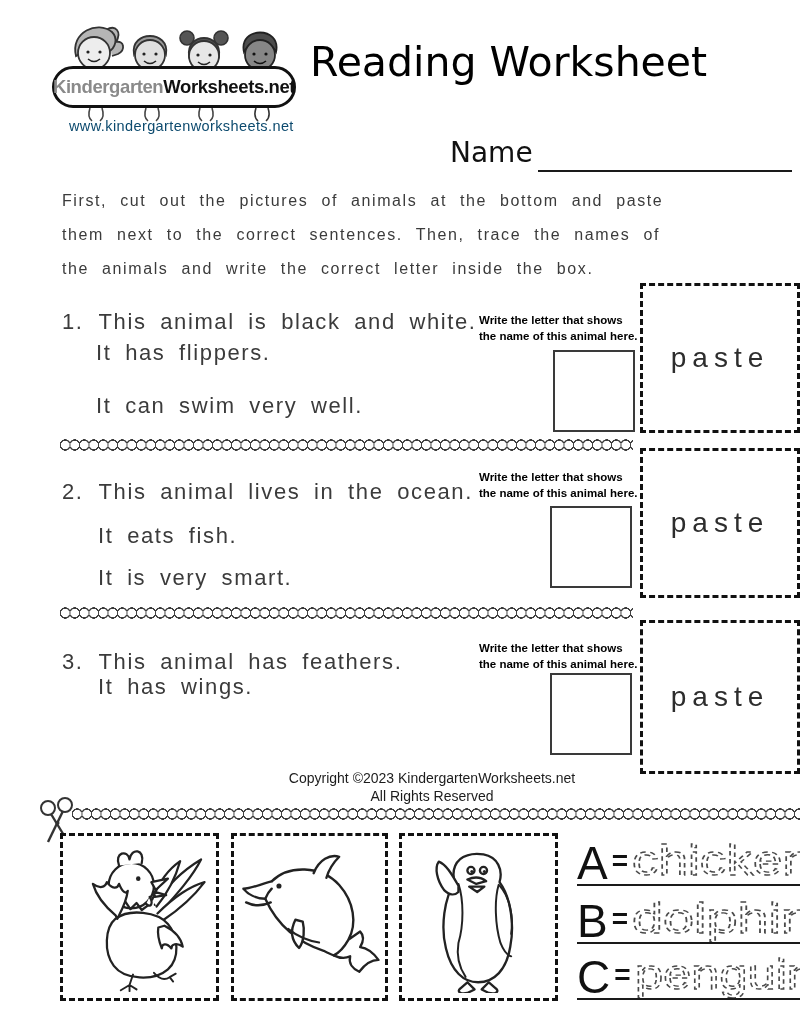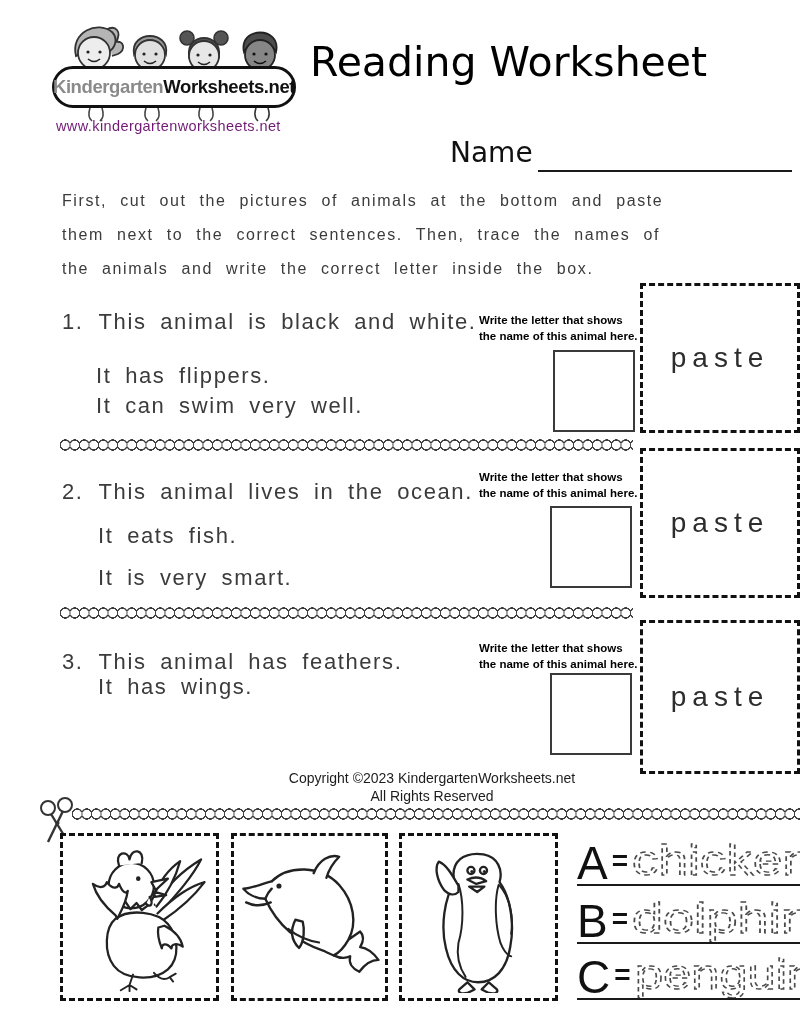--- a/index.html
+++ b/index.html
@@ -7,21 +7,21 @@
         font-family:"Liberation Sans",sans-serif;color:#1a1a1a;margin-left:32px;}
   
   .logo{position:absolute;left:20px;top:16px;width:260px;height:122px;}
   .logo svg{position:absolute;left:0;top:0;}
   .banner{position:absolute;left:0;top:50px;width:238px;height:36px;border:3px solid #111;
           border-radius:21px;background:#fff;display:flex;align-items:center;justify-content:center;
           white-space:nowrap;z-index:2;}
   .banner span{font-weight:bold;font-size:18.5px;letter-spacing:-0.4px;}
   .brand-first{color:#8a8a8a;}
   .brand-second{color:#111;text-align:right;}
-  .logo-url{position:absolute;left:4px;top:102px;width:260px;color:#701a75;font-size:14.5px;letter-spacing:0.4px;}
+  .logo-url{position:absolute;left:17px;top:102px;width:260px;color:#0c4a6e;font-size:14.5px;letter-spacing:0.4px;}
   
   .title{position:absolute;left:278px;top:38px;font-family:"DejaVu Sans",sans-serif;
          font-size:41px;color:#000;letter-spacing:0px;}
   .name-label{position:absolute;left:418px;top:136px;font-family:"DejaVu Sans",sans-serif;
               font-size:28px;color:#111;}
   .name-line{position:absolute;left:506px;top:170px;width:254px;height:0;border-top:2px solid #1a1a1a;}
   
   .hand{font-family:"Liberation Sans",sans-serif;color:#3b3b3b;font-weight:400;}
   .instructions{position:absolute;left:30px;top:184px;width:760px;}
   .instructions div{font-size:16px;letter-spacing:1.6px;word-spacing:7px;line-height:34px;color:#3b3b3b;}
@@ -105,21 +105,21 @@
   <div class="name-label">Name</div>
   <div class="name-line"></div>
 
   <div class="instructions">
     <div>First, cut out the pictures of animals at the bottom and paste</div>
     <div>them next to the correct sentences. Then, trace the names of</div>
     <div>the animals and write the correct letter inside the box.</div>
   </div>
 
   <div class="sent hand" style="left:30px;top:309px"><span class="qnum">1.</span><span>This animal is black and white.</span></div>
-  <div class="sent hand" style="left:64px;top:363px">It has flippers.</div>
+  <div class="sent hand" style="left:64px;top:340px">It has flippers.</div>
   <div class="sent hand" style="left:64px;top:393px">It can swim very well.</div>
   <div class="hint" style="top:313px">
     <div>Write the letter that shows</div>
     <div>the name of this animal here.</div>
   </div>
   <div class="write-box" style="left:521px;top:350px"></div>
   <div class="paste-box" style="top:283px">
       <span>paste</span>
     </div>
 

